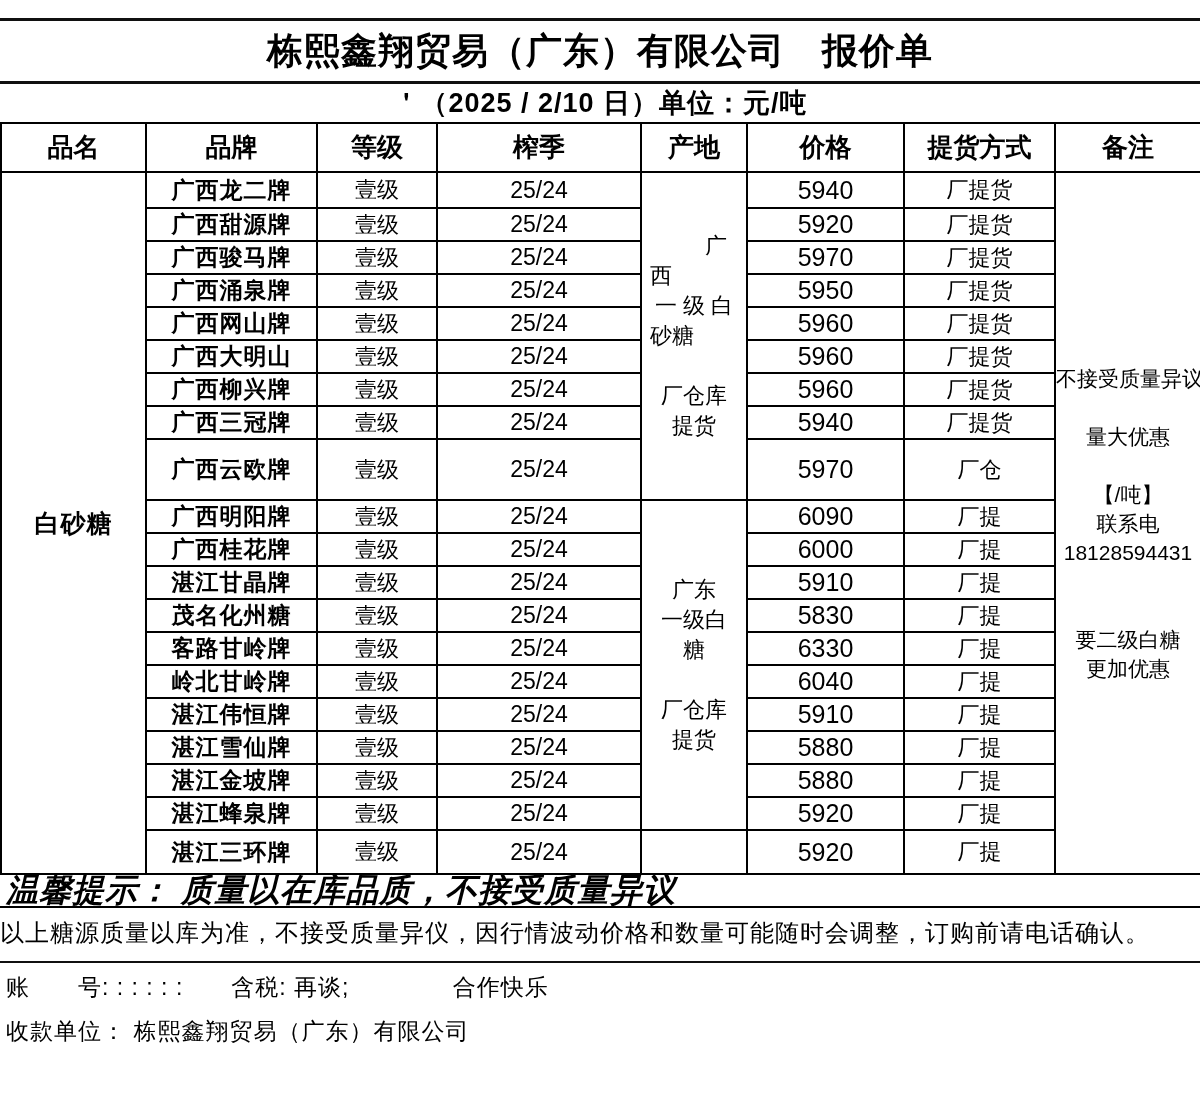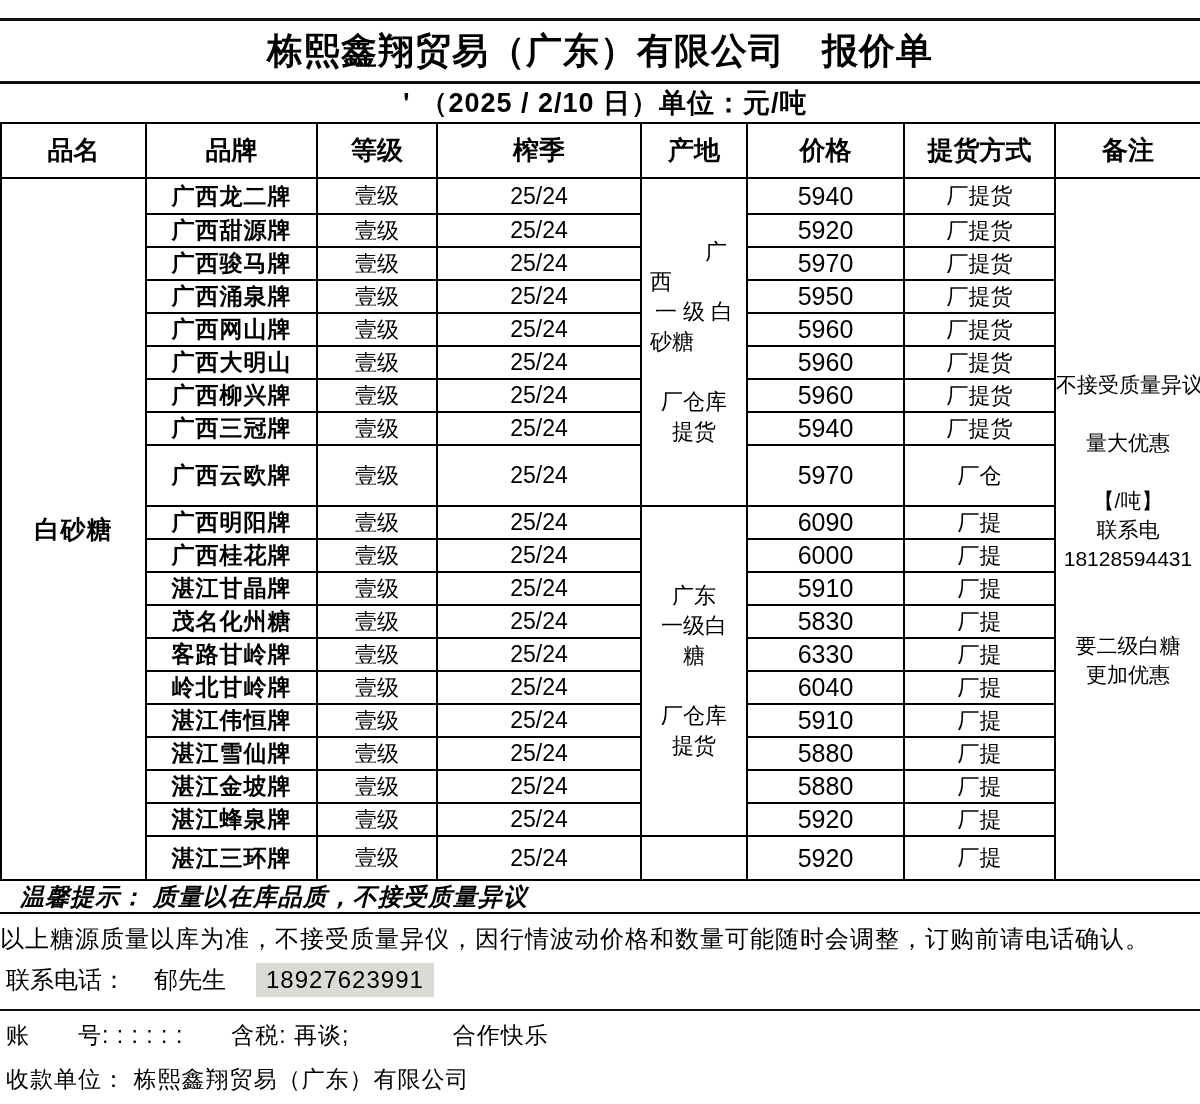--- a/index.html
+++ b/index.html
@@ -20,21 +20,21 @@
     font-size:27px;font-weight:bold;letter-spacing:1px;
   }
   table.quote{
     width:1200px;border-collapse:collapse;table-layout:fixed;
   }
   table.quote th,table.quote td{
     border:2px solid #000;padding:0;text-align:center;vertical-align:middle;
     overflow:hidden;
   }
   table.quote th{font-size:26px;font-weight:bold;}
-  thead tr{height:55px;}
+  thead tr{height:49px;}
   tbody tr{height:30px;}
   tbody tr:nth-child(1){height:36px;}
   tbody tr:nth-child(9){height:61px;margin-left:48px;}
   tbody tr:nth-child(20){height:44px;}
   td.prod{font-weight:bold;font-size:25px;letter-spacing:1px;}
   td.brand{font-weight:bold;font-size:23px;letter-spacing:1px;}
   td.grade{font-size:22px;}
   td.season{font-size:23px;}
   td.price{font-size:25px;}
   td.pickup{font-size:22px;}
@@ -42,21 +42,21 @@
   td.remark{font-size:21px;}
   .ln{line-height:30px;white-space:pre;}
   .remark .ln{line-height:29px;}
   
   .gx-0{text-align:center;padding-left:44px;}
   .gx-1{text-align:left;padding-left:8px;}
   .gx-2{text-align:center;}
   .gx-3{text-align:left;padding-left:8px;}
   .warm-tip{
     height:31px;border-bottom:2px solid #000;display:flex;align-items:center;
-    font-size:24px;font-weight:bold;font-style:italic;padding-left:20px;
+    font-size:32px;font-weight:bold;font-style:italic;padding-left:6px;
     letter-spacing:1px;
   }
   .note-line{
     font-size:24px;margin-top:9px;letter-spacing:1px;
   }
   .contact-line{
     font-size:24px;padding-left:6px;margin-top:8px;display:flex;align-items:center;
   }
   .contact-name{margin-left:28px;}
   .phone-hl{
@@ -275,25 +275,20 @@
           <td class="price">5920</td>
           <td class="pickup">厂提</td>
         </tr>
       </tbody>
   </table>
 
   <div class="warm-tip">温馨提示：  质量以在库品质，不接受质量异议</div>
 
   <div class="note-line">以上糖源质量以库为准，不接受质量异仪，因行情波动价格和数量可能随时会调整，订购前请电话确认。</div>
 
-  <div class="contact-line">
-    <span>联系电话：</span>
-    <span class="contact-name">郁先生</span>
-    <span class="phone-hl">18927623991</span>
-  </div>
 
   <div class="rule thin sep-rule"></div>
 
   <div class="bank-block">
     <div class="bank-line">账　　号:  :  :  :  :  :　　含税:  再谈;　　　　  合作快乐</div>
     <div class="bank-line">收款单位：  栋熙鑫翔贸易（广东）有限公司</div>
 
   </div>
 
 </div>

